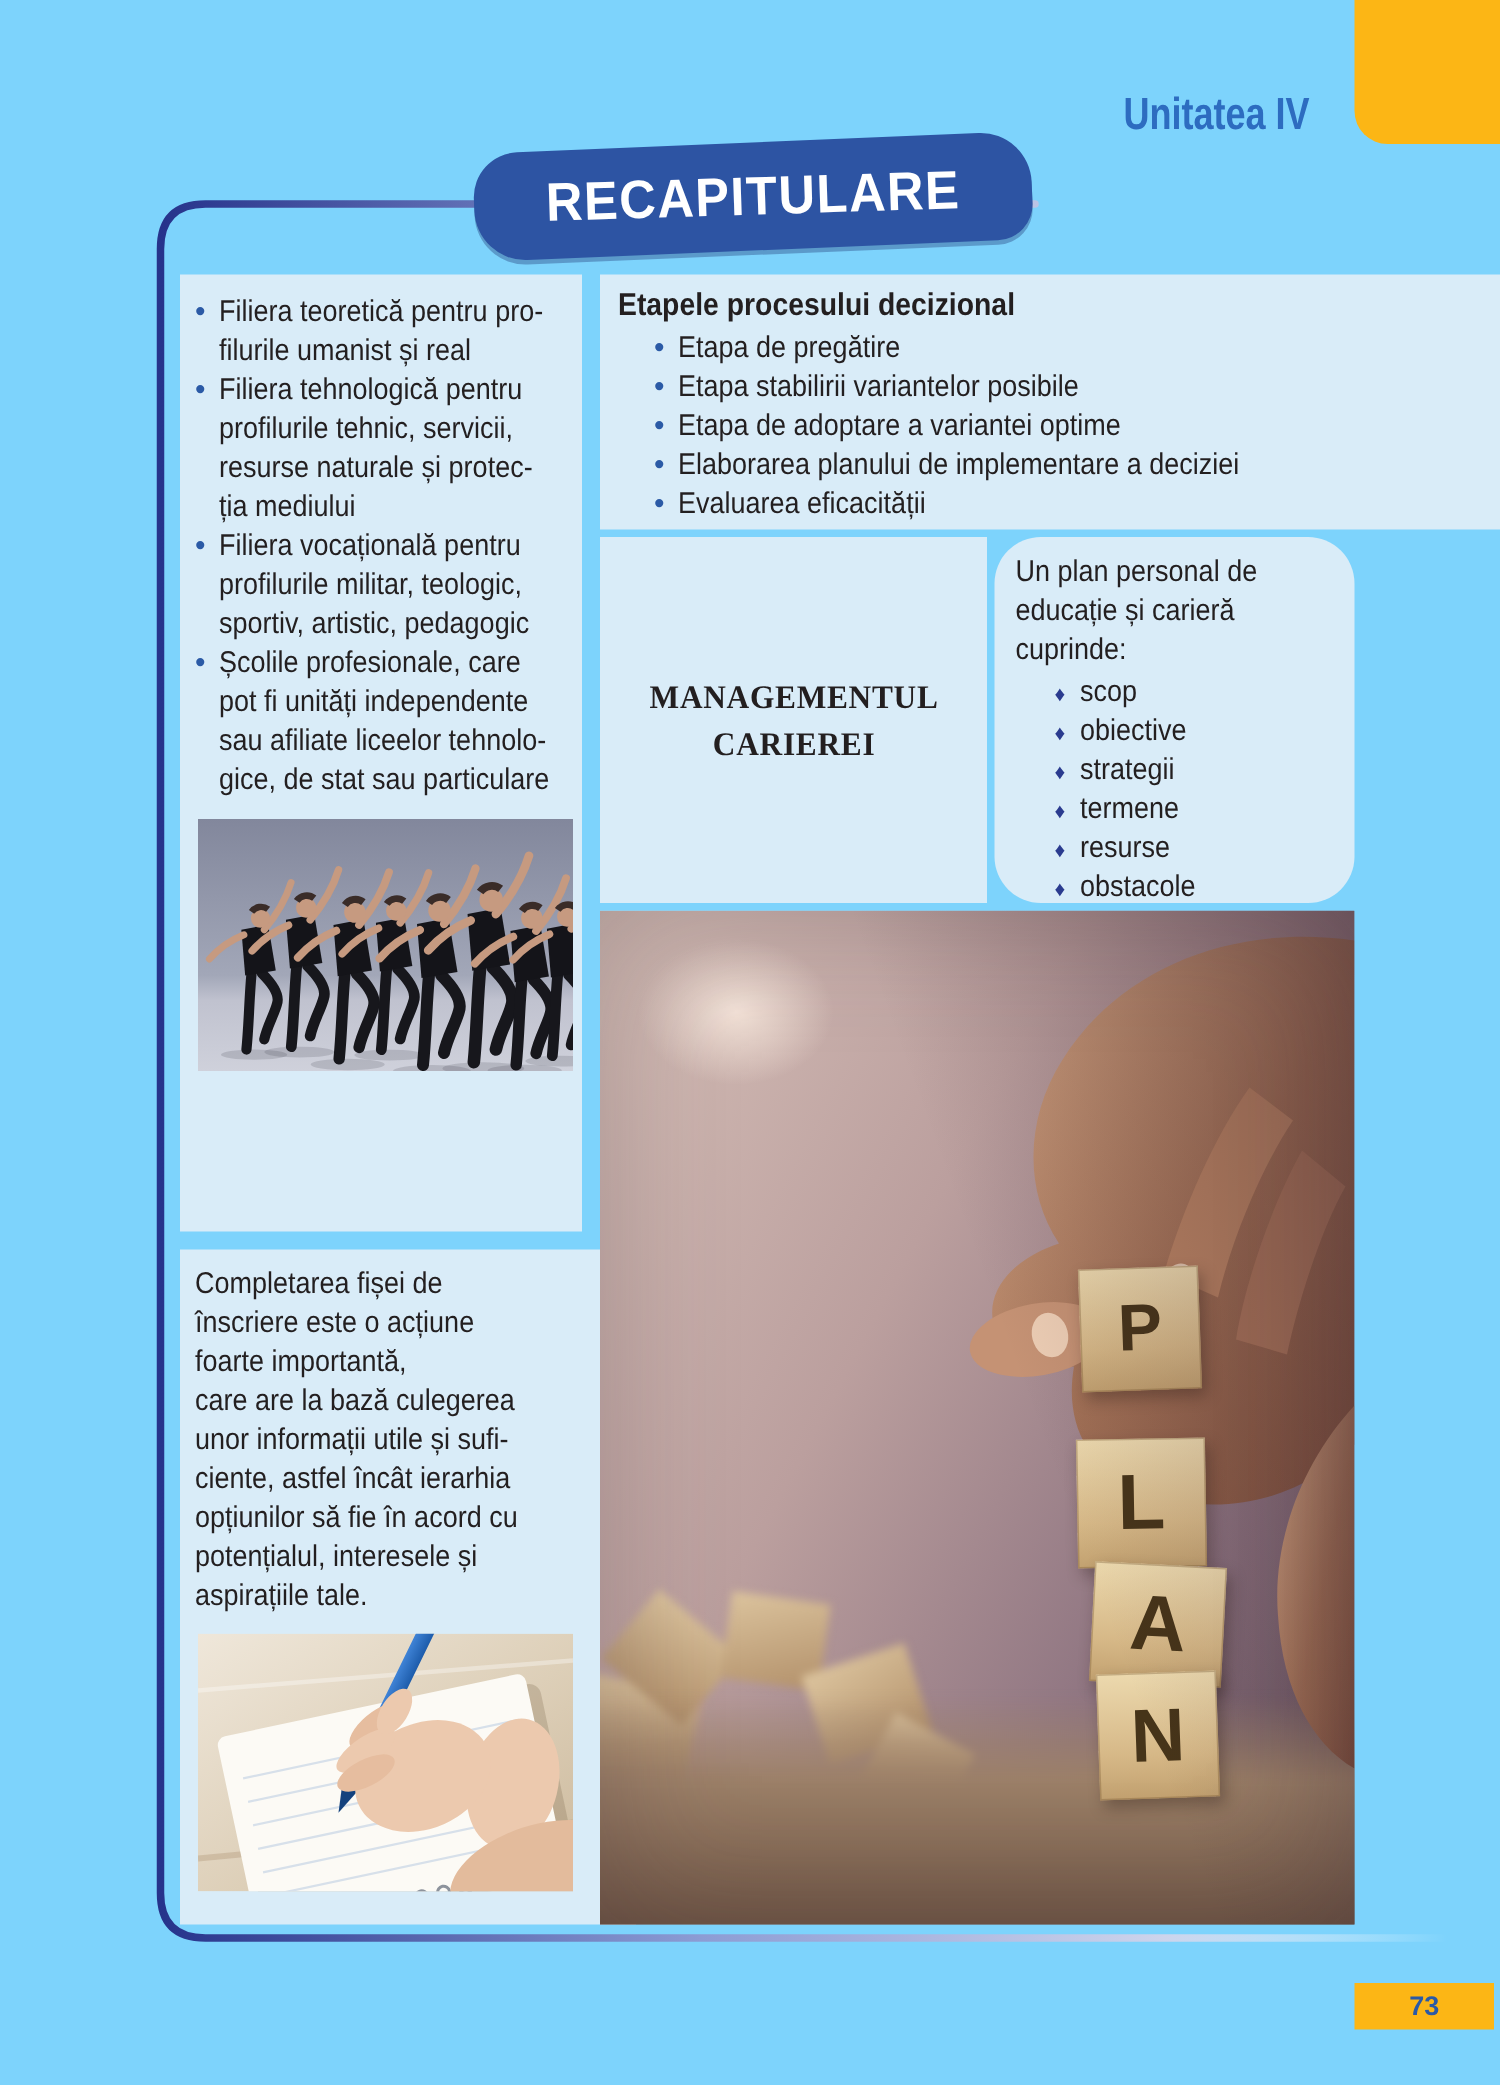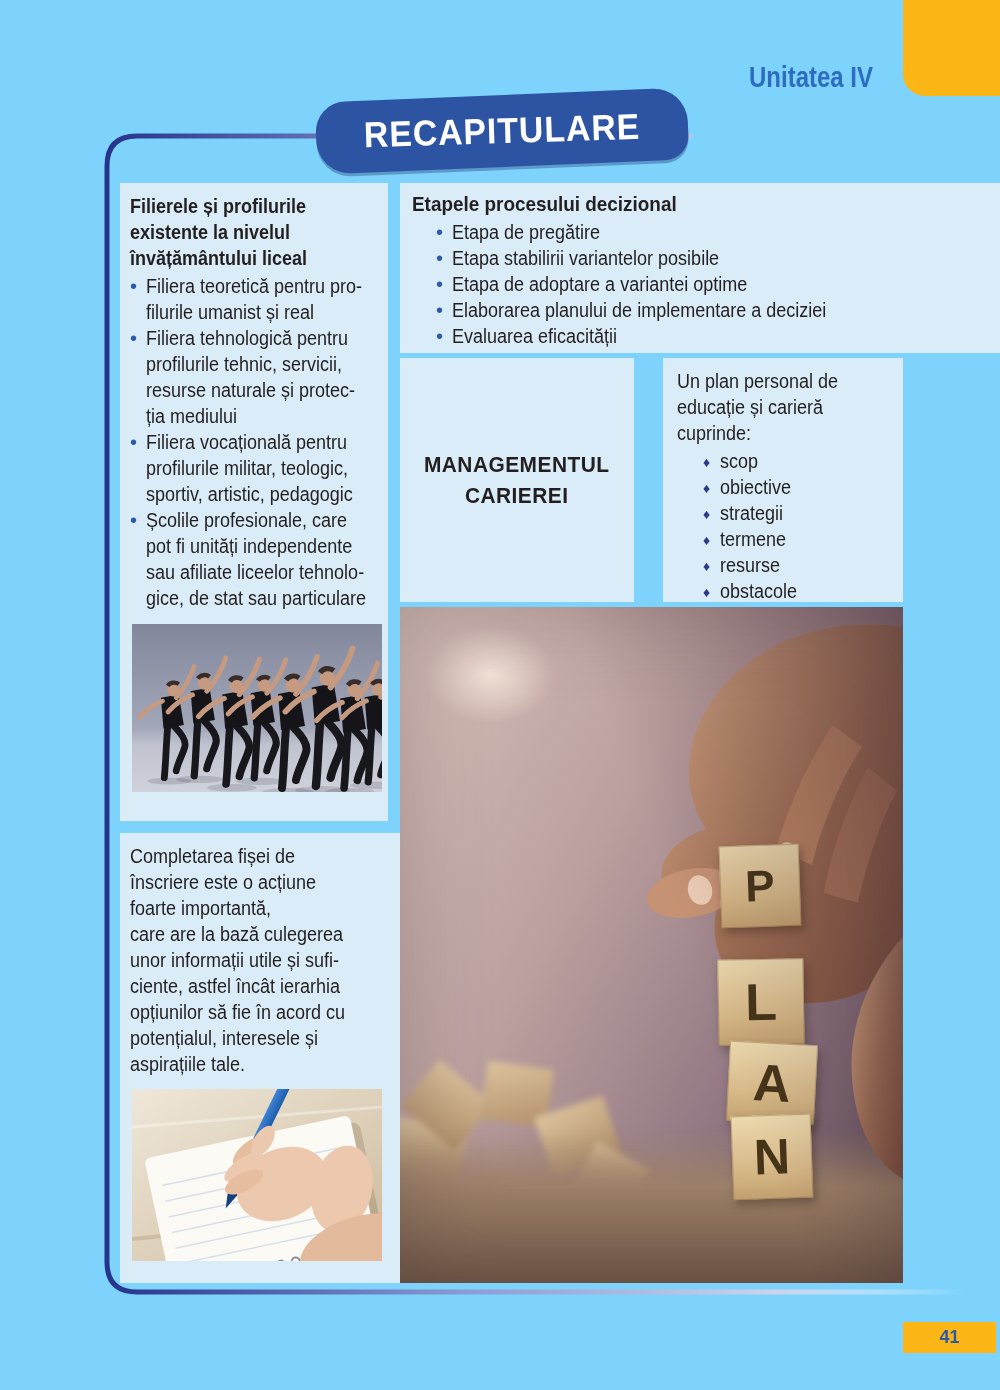--- a/index.html
+++ b/index.html
@@ -33,24 +33,24 @@
   .dot { flex:none; width:16px; color:#2b5aa6; font-size:20px; line-height:26px; }
   .diamond { flex:none; width:17px; color:#2a3b8f; font-size:14px; line-height:25px; padding-top:1px; }
   .li-text { font-size:20px; line-height:26px; }
 
   .box-filiere { left:120px; top:183px; width:268px; height:638px; padding:10px 4px 0 10px; }
   .box-completare { left:120px; top:833px; width:304px; height:450px; padding:10px 4px 0 10px; }
   .box-completare p { margin:0; font-size:20px; line-height:26px; }
   .box-etape { left:400px; top:183px; width:601px; height:170px; padding:8px 10px 0 12px; }
   .box-etape h3 { font-size:21px; margin-bottom:2px; }
   .box-etape ul { padding-left:24px; }
-  .box-mgmt { left:400px; top:358px; width:234px; height:244px;
-    display:flex; align-items:center; justify-content:center; text-align:center; }
+  .box-mgmt { left:400px; top:358px; width:258px; height:244px;
+    display:flex; align-items:center; justify-content:center; text-align:center;font-family:Liberation Serif, serif; }
   .mgmt-title { font-size:22px; line-height:31px; font-weight:bold; letter-spacing:0.5px; white-space:pre-line; }
-  .box-plan { left:663px; top:358px; width:240px; height:244px; padding:10px 4px 0 14px; }
+  .box-plan { left:663px; top:358px; width:240px; height:244px; padding:10px 4px 0 14px;border-radius:31px; }
   .box-plan p { margin:0; font-size:20px; line-height:26px; }
   .box-plan ul { padding-left:26px; margin-top:3px; }
   .box-plan .li-text { line-height:25px; }
 
   
   .photo { position:relative; overflow:hidden; }
   .photo-dancers { width:250px; height:168px; margin:13px 0 0 2px; }
   .photo-writing { width:250px; height:172px; margin:12px 0 0 2px; }
   .photo-plan { position:absolute; left:400px; top:607px; width:503px; height:676px; overflow:hidden; }
   .pp-bg { position:absolute; inset:0;
@@ -98,23 +98,20 @@
   </svg>
 
   <div class="yellow-tab"></div>
   <div class="unit-label">Unitatea IV</div>
 
   <div class="banner">
     <span>RECAPITULARE</span>
   </div>
 
   <section class="box box-filiere">
-    <h3><span class="pre squeeze">Filierele și profilurile
-existente la nivelul
-învățământului liceal</span></h3>
     <ul>
       <li>
           <span class="dot">•</span>
           <span class="li-text pre squeeze">Filiera teoretică pentru pro-
 filurile umanist și real</span>
         </li>
       <li>
           <span class="dot">•</span>
           <span class="li-text pre squeeze">Filiera tehnologică pentru
 profilurile tehnic, servicii,
@@ -344,16 +341,16 @@
         <span>A</span>
       </div>
     <div class="wblock b-n">
         <span>N</span>
       </div>
 
     <div class="pp-vignette"></div>
   </div>
 
   <div class="pagenum">
-    <span>41</span>
+    <span>73</span>
   </div>
 
 </div>
 
 </body></html>

